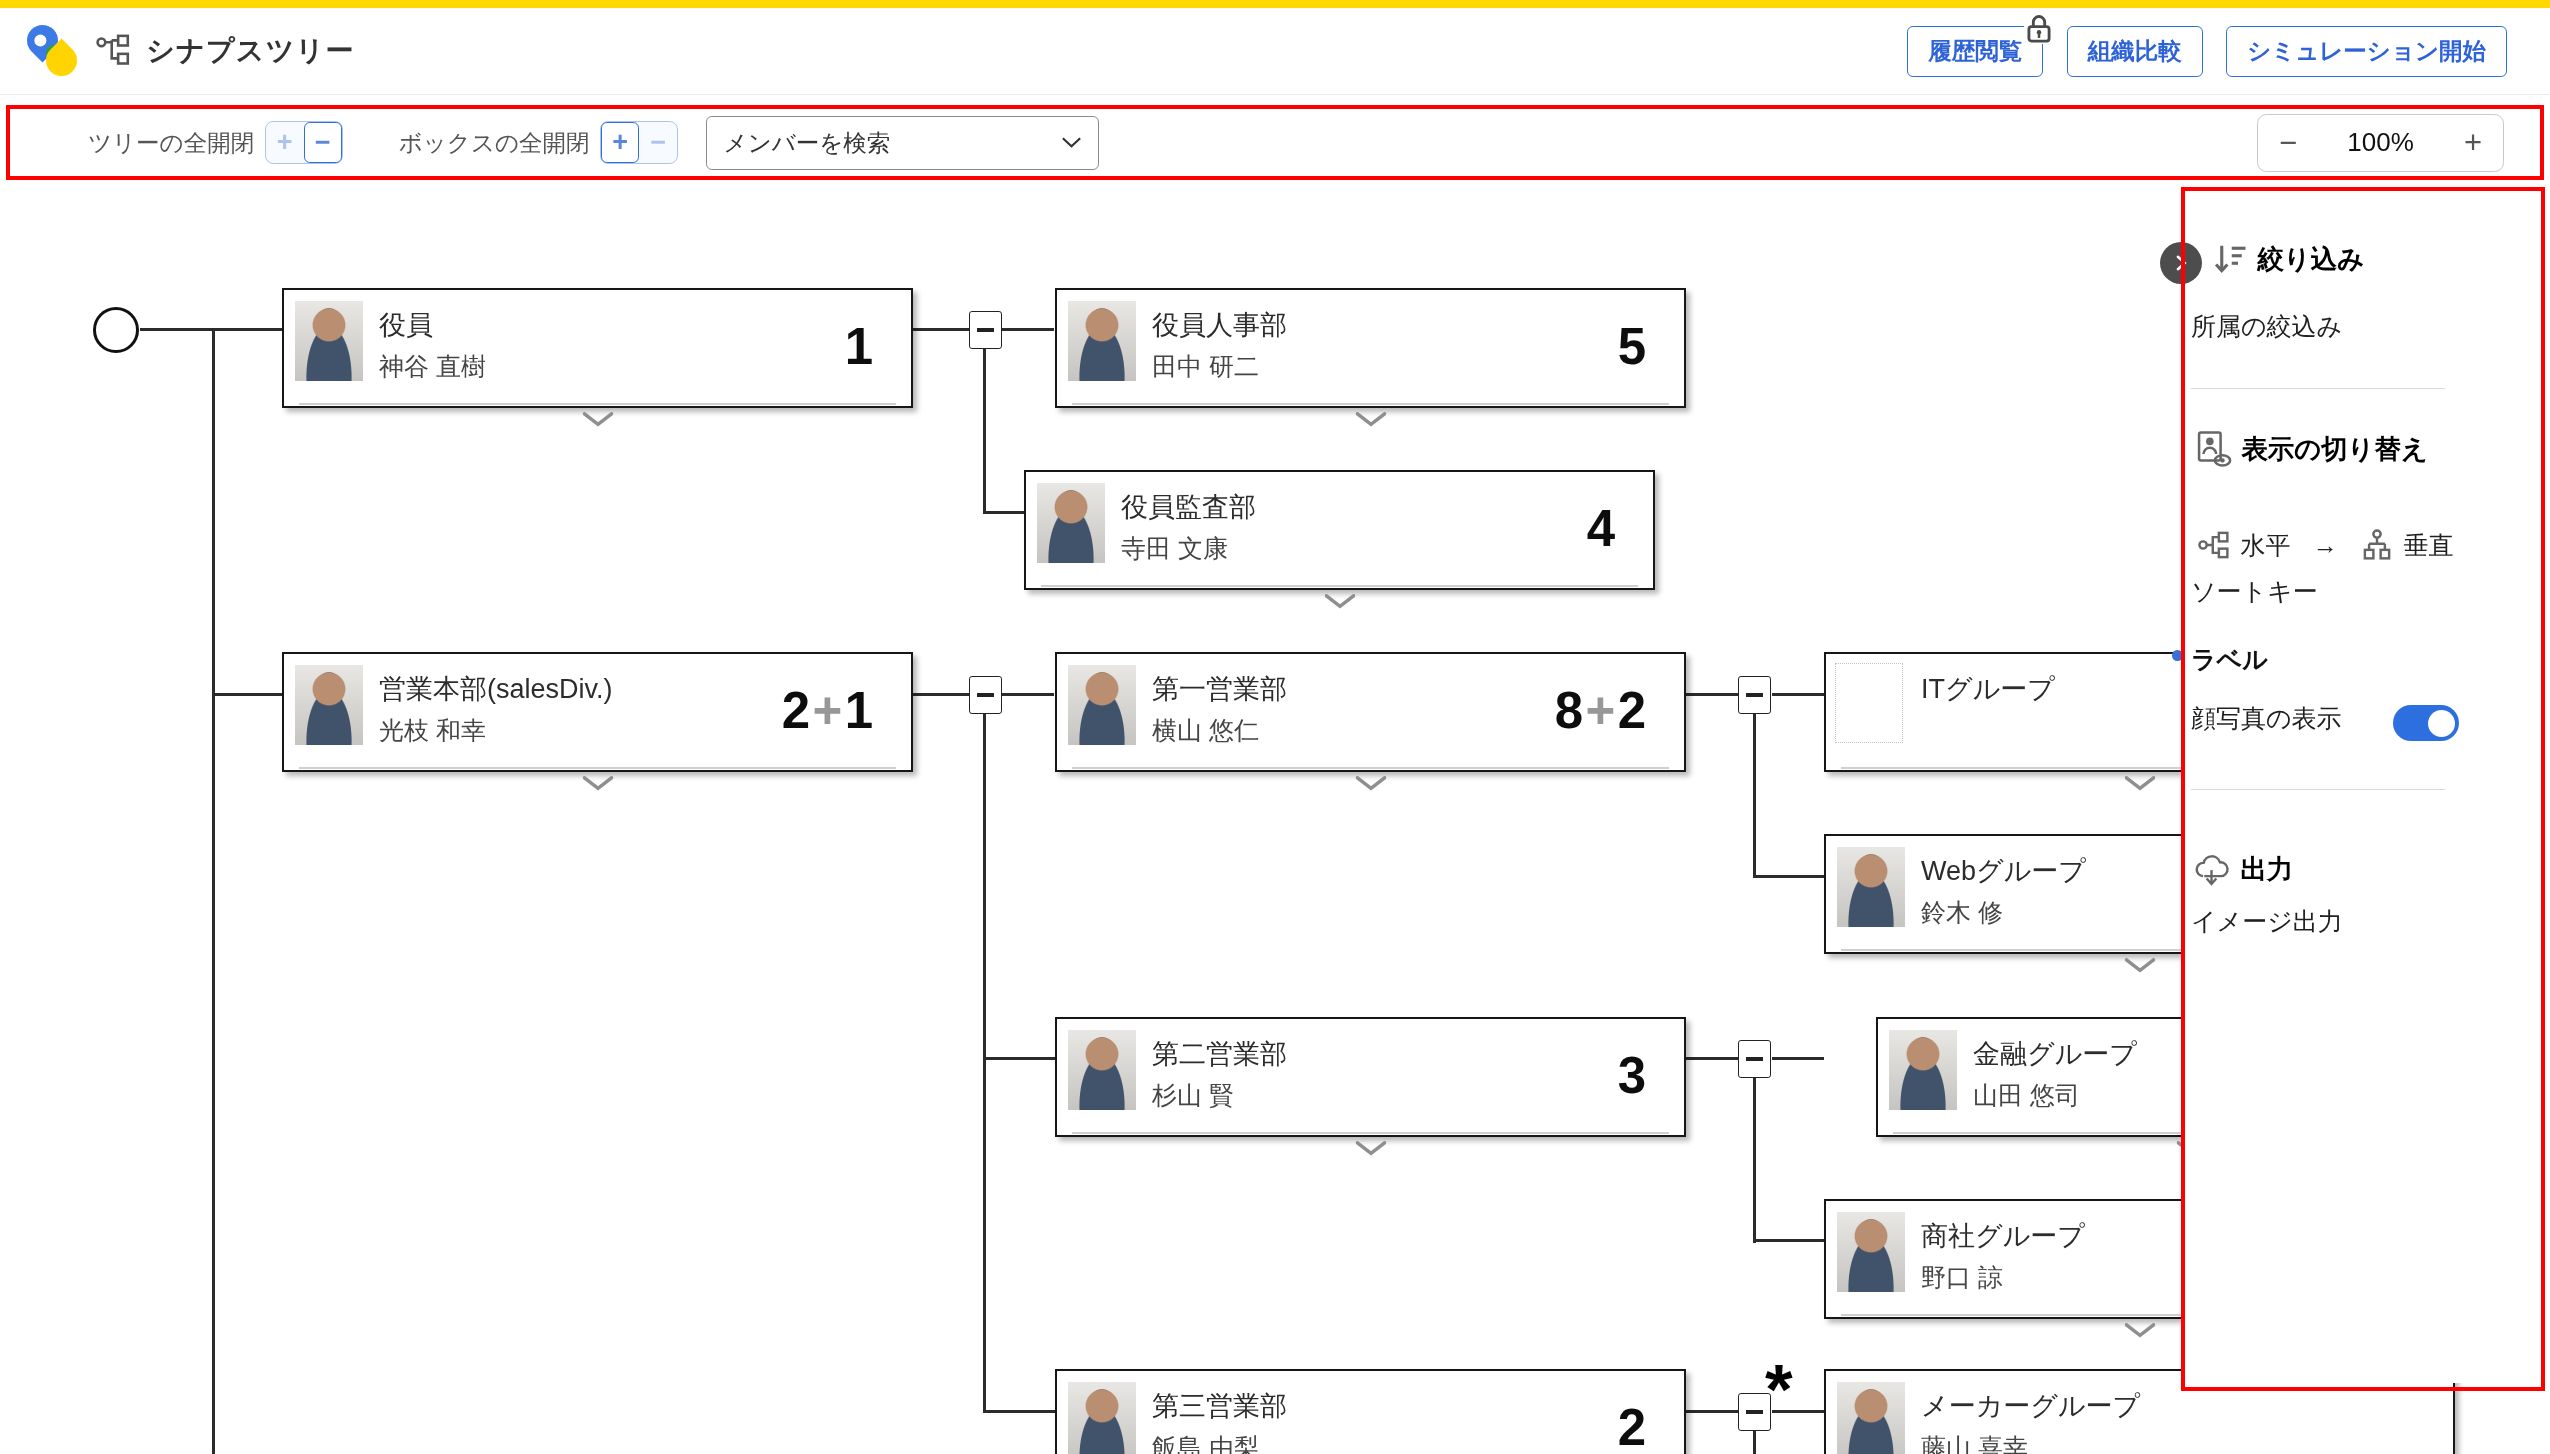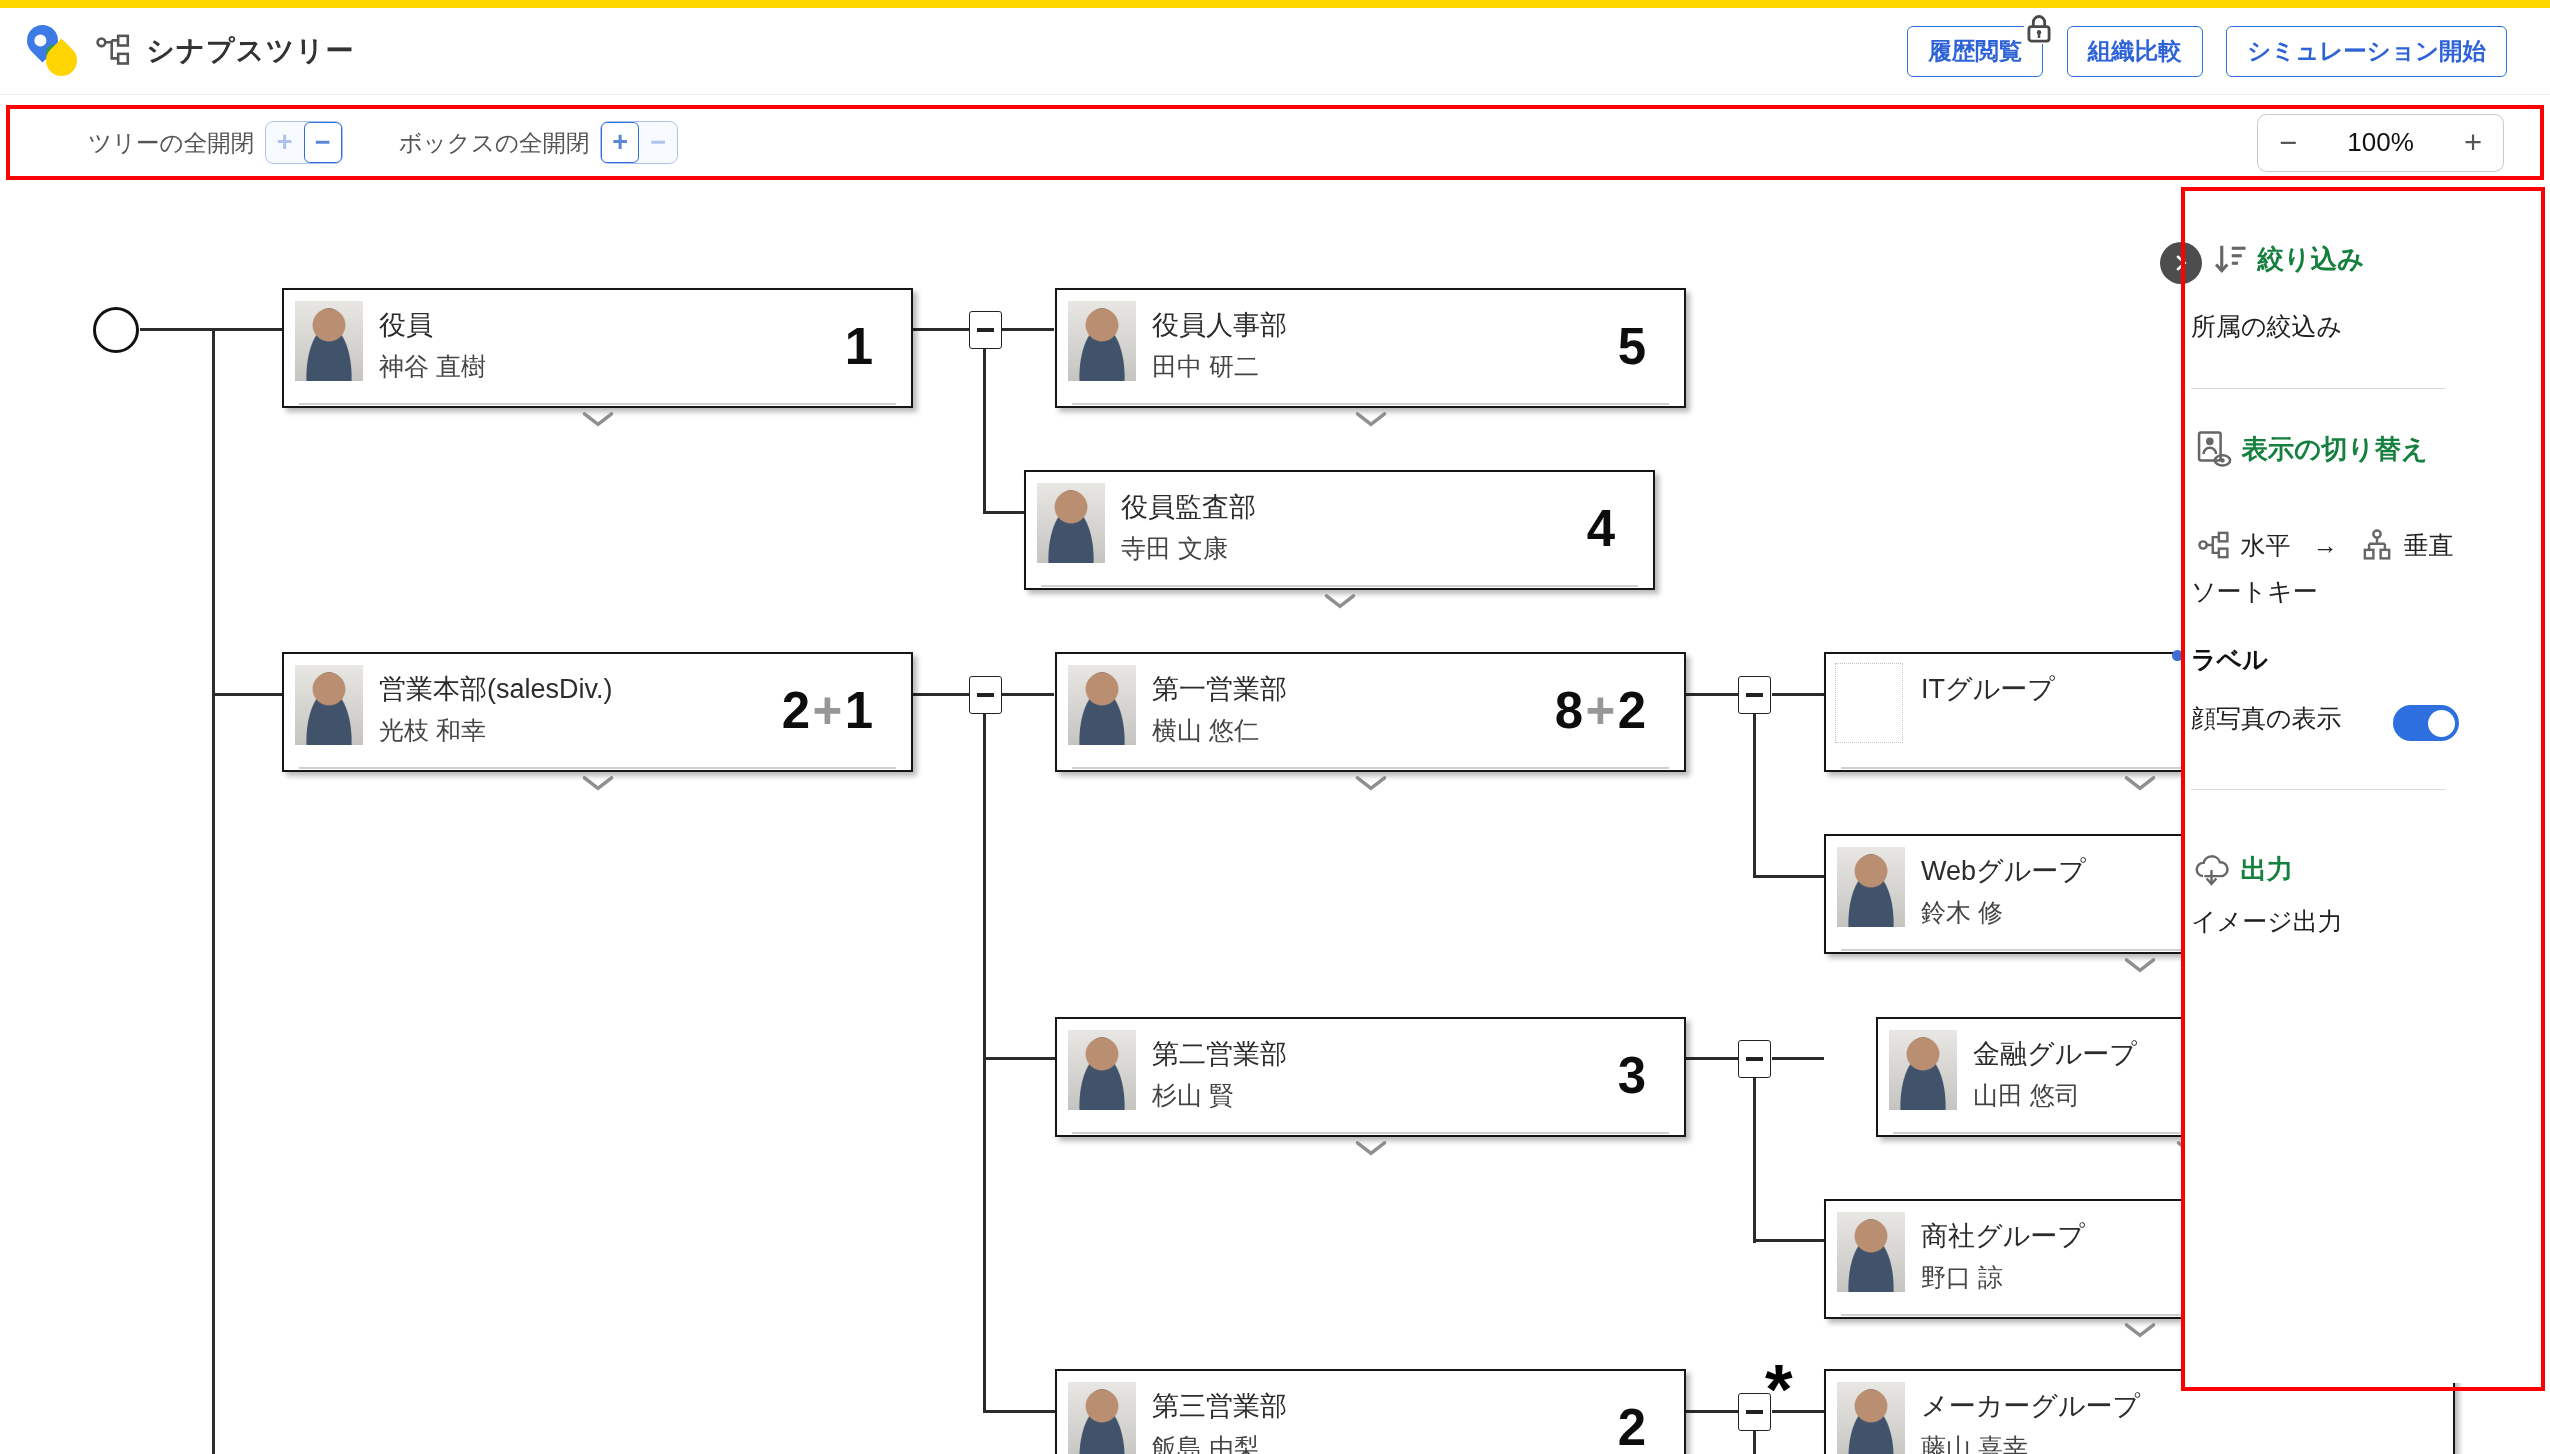--- a/index.html
+++ b/index.html
@@ -73,21 +73,21 @@
           border-radius:2.9px;z-index:3;display:flex;align-items:center;justify-content:center;
           box-sizing:border-box;cursor:pointer;}
   .toggle .bar{width:16.5px;height:3.5px;background:#222;}
   .asterisk{position:absolute;left:1765px;top:1349px;font-size:71px;font-weight:bold;color:#000;z-index:3;}
 
   
   .panel{position:absolute;left:2181px;top:187px;width:356px;height:1196px;background:#fff;z-index:25;}
   .collapse-btn{position:absolute;left:2160px;top:242px;width:42px;height:42px;border-radius:50%;
                 background:#4d4d4d;z-index:30;display:flex;align-items:center;justify-content:center;cursor:pointer;}
   .sb{position:absolute;z-index:26;white-space:nowrap;}
-  .sb-head{font-size:26.4px;font-weight:bold;color:#15803d;}
+  .sb-head{font-size:26.4px;font-weight:bold;color:#000000;}
   .sb-item{font-size:25px;color:#1f1f1f;cursor:pointer;}
   .sb-div{position:absolute;height:1.2px;background:#d9d9d9;width:254px;left:2191px;z-index:26;}
   .bluedot{position:absolute;left:2172px;top:650px;width:10.6px;height:10.6px;border-radius:50%;
            background:#3b6fd4;z-index:26;}
   .switch{position:absolute;left:2393px;top:705px;width:66px;height:36px;border-radius:19px;
           background:#2e6fe0;z-index:26;cursor:pointer;}
   .switch .knob{position:absolute;right:4.1px;top:4.7px;width:27px;height:27px;border-radius:50%;background:#fff;}
   .sb-row{position:absolute;display:flex;align-items:center;gap:9.4px;z-index:26;}
   .icon-wrap{line-height:0;flex:0 0 auto;}
 </style>
@@ -138,20 +138,28 @@
   <div class="toolbar">
     <span class="tb-label" style="margin-left:88px;">ツリーの全開閉</span>
     <div class="seg">
       <div class="segbtn inactive">+</div>
       <div class="segbtn active">−</div>
     </div>
     <span class="tb-label" style="margin-left:56px;">ボックスの全開閉</span>
     <div class="seg">
       <div class="segbtn active">+</div>
       <div class="segbtn inactive">−</div>
+    </div>
+    <div class="dd" style="margin-left:28px;">
+      <span>メンバーを検索</span>
+      <span class="icon-wrap">
+        <svg width="21" height="13" viewBox="0 0 34 20">
+            <polyline points="3,3 17,16 31,3" fill="none" stroke="#333" stroke-width="3.5"></polyline>
+          </svg>
+      </span>
     </div>
     <div class="zoomctl">
       <span class="zbtn">−</span>
       <span class="zval">100%</span>
       <span class="zbtn">+</span>
     </div>
   </div>
 
   <div id="tree-layer">
     <div class="rootcircle"></div>

